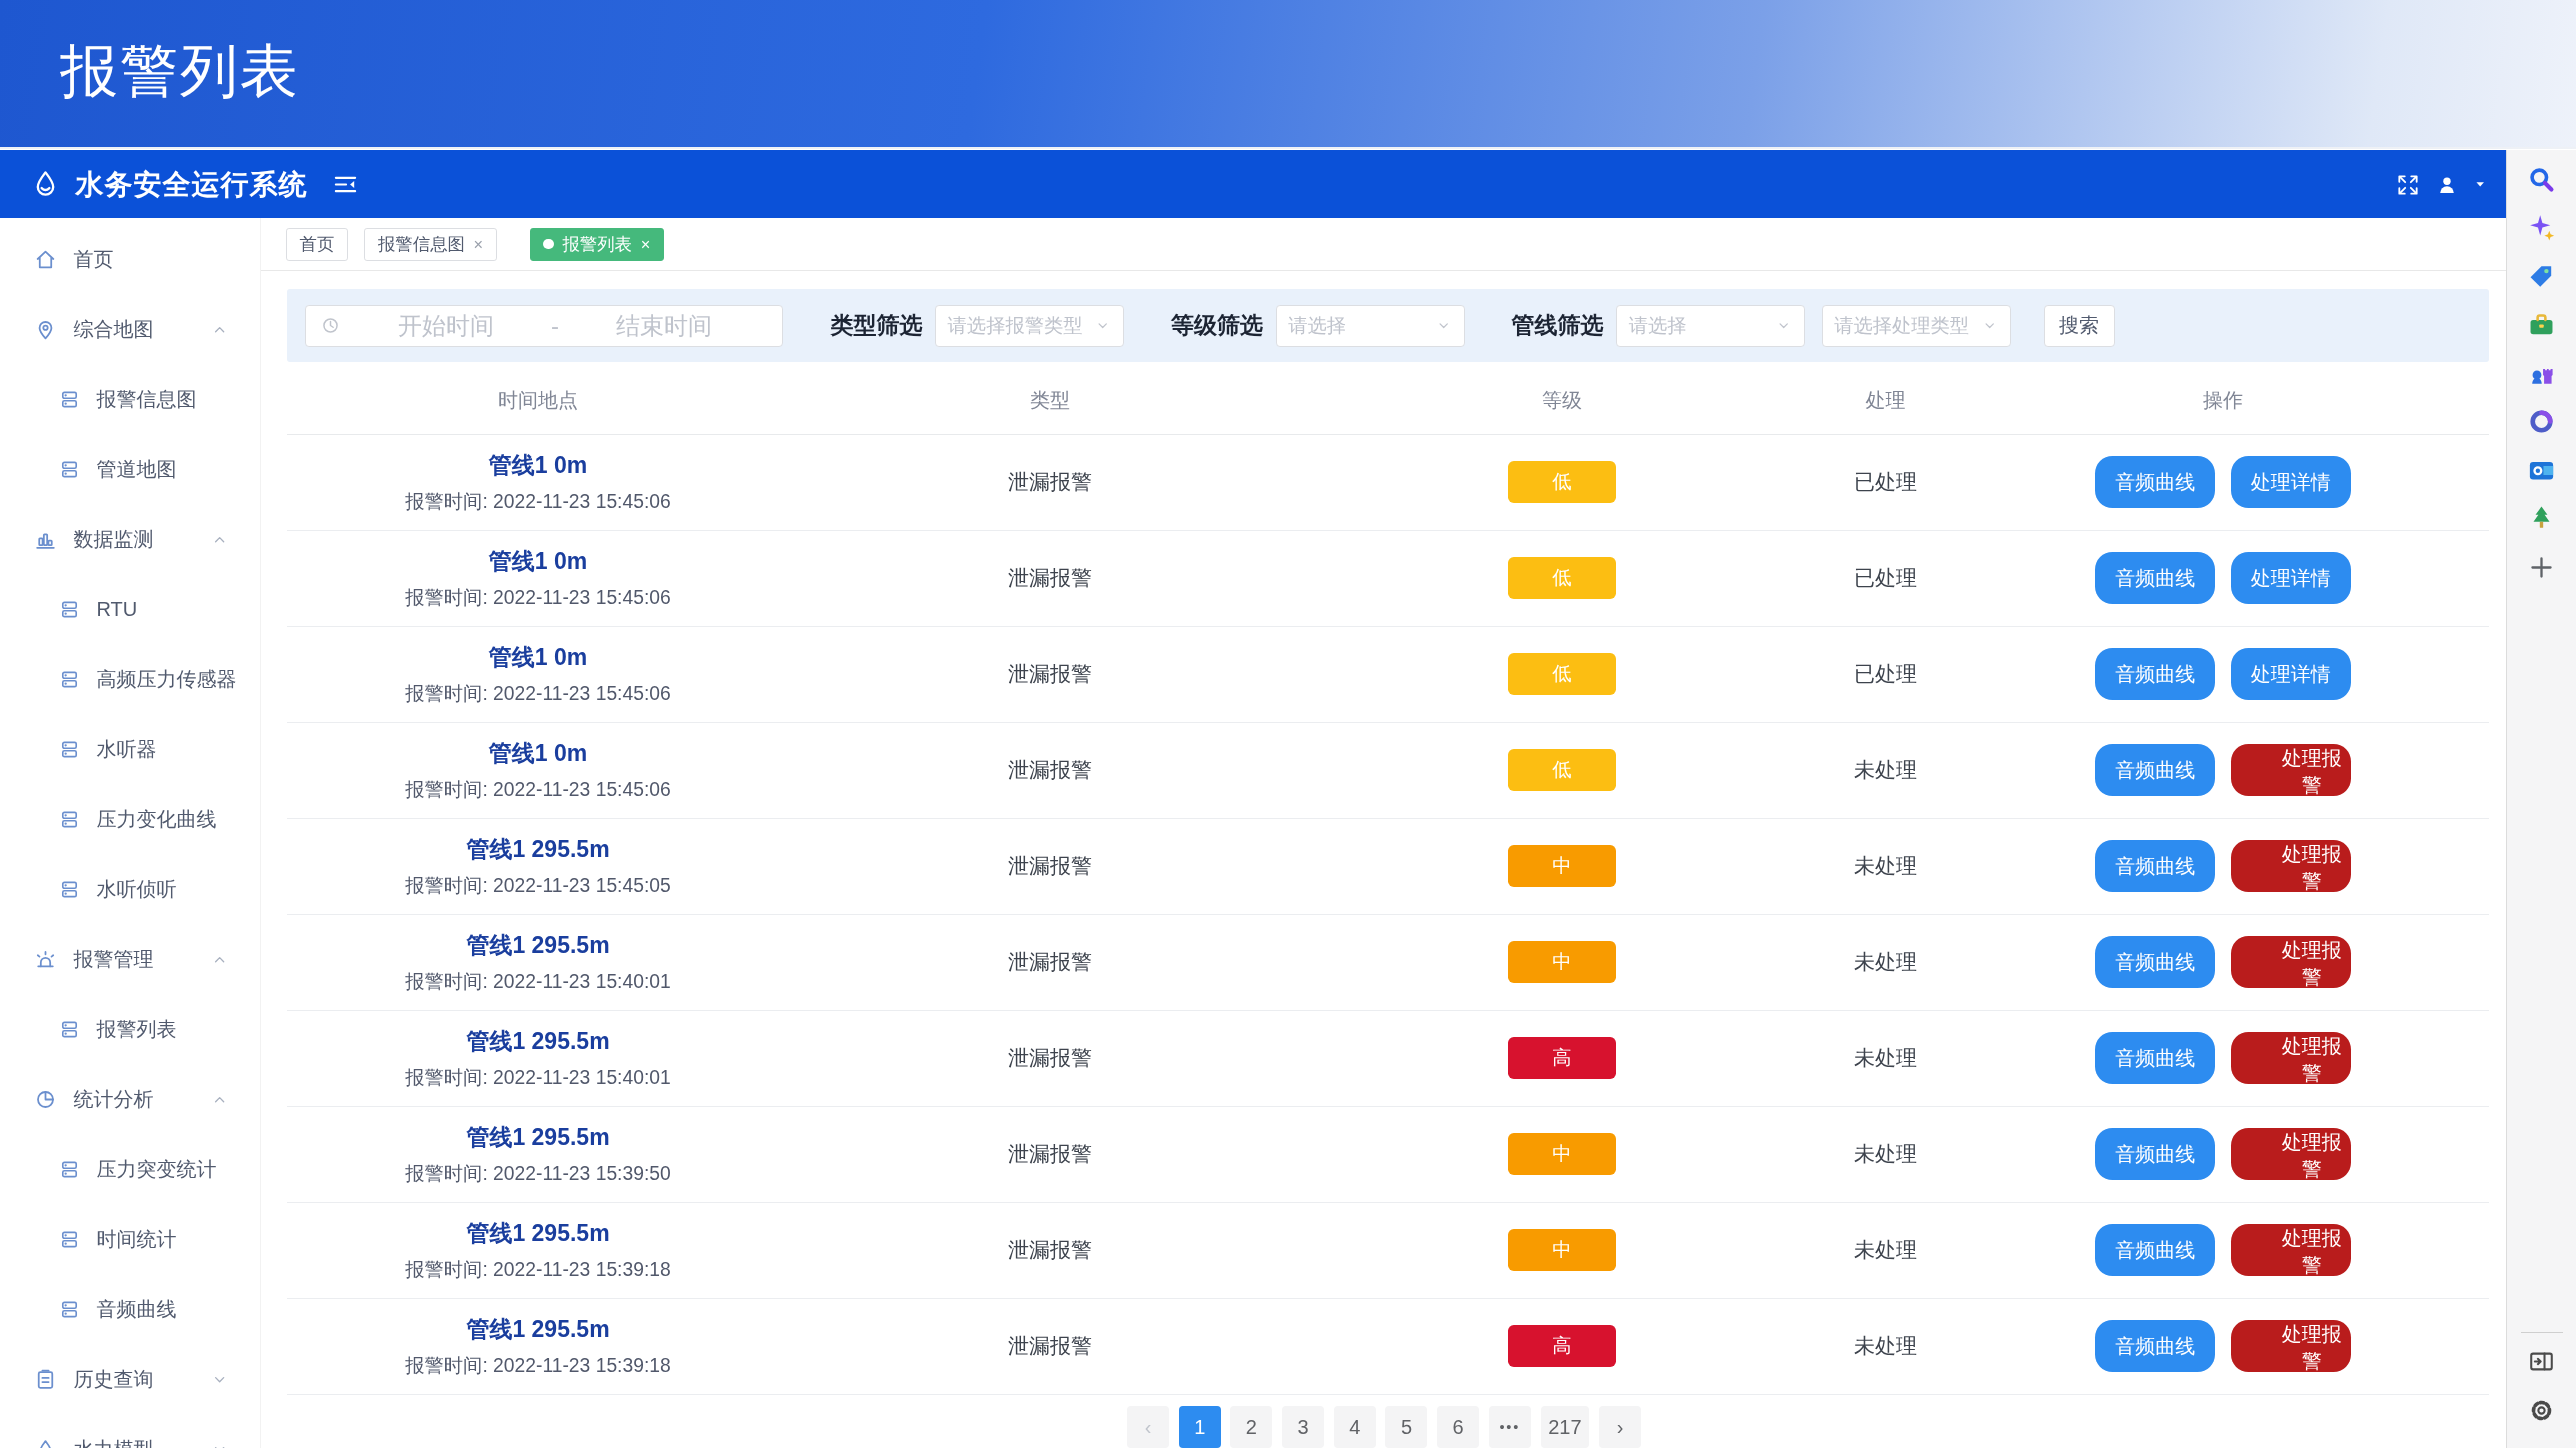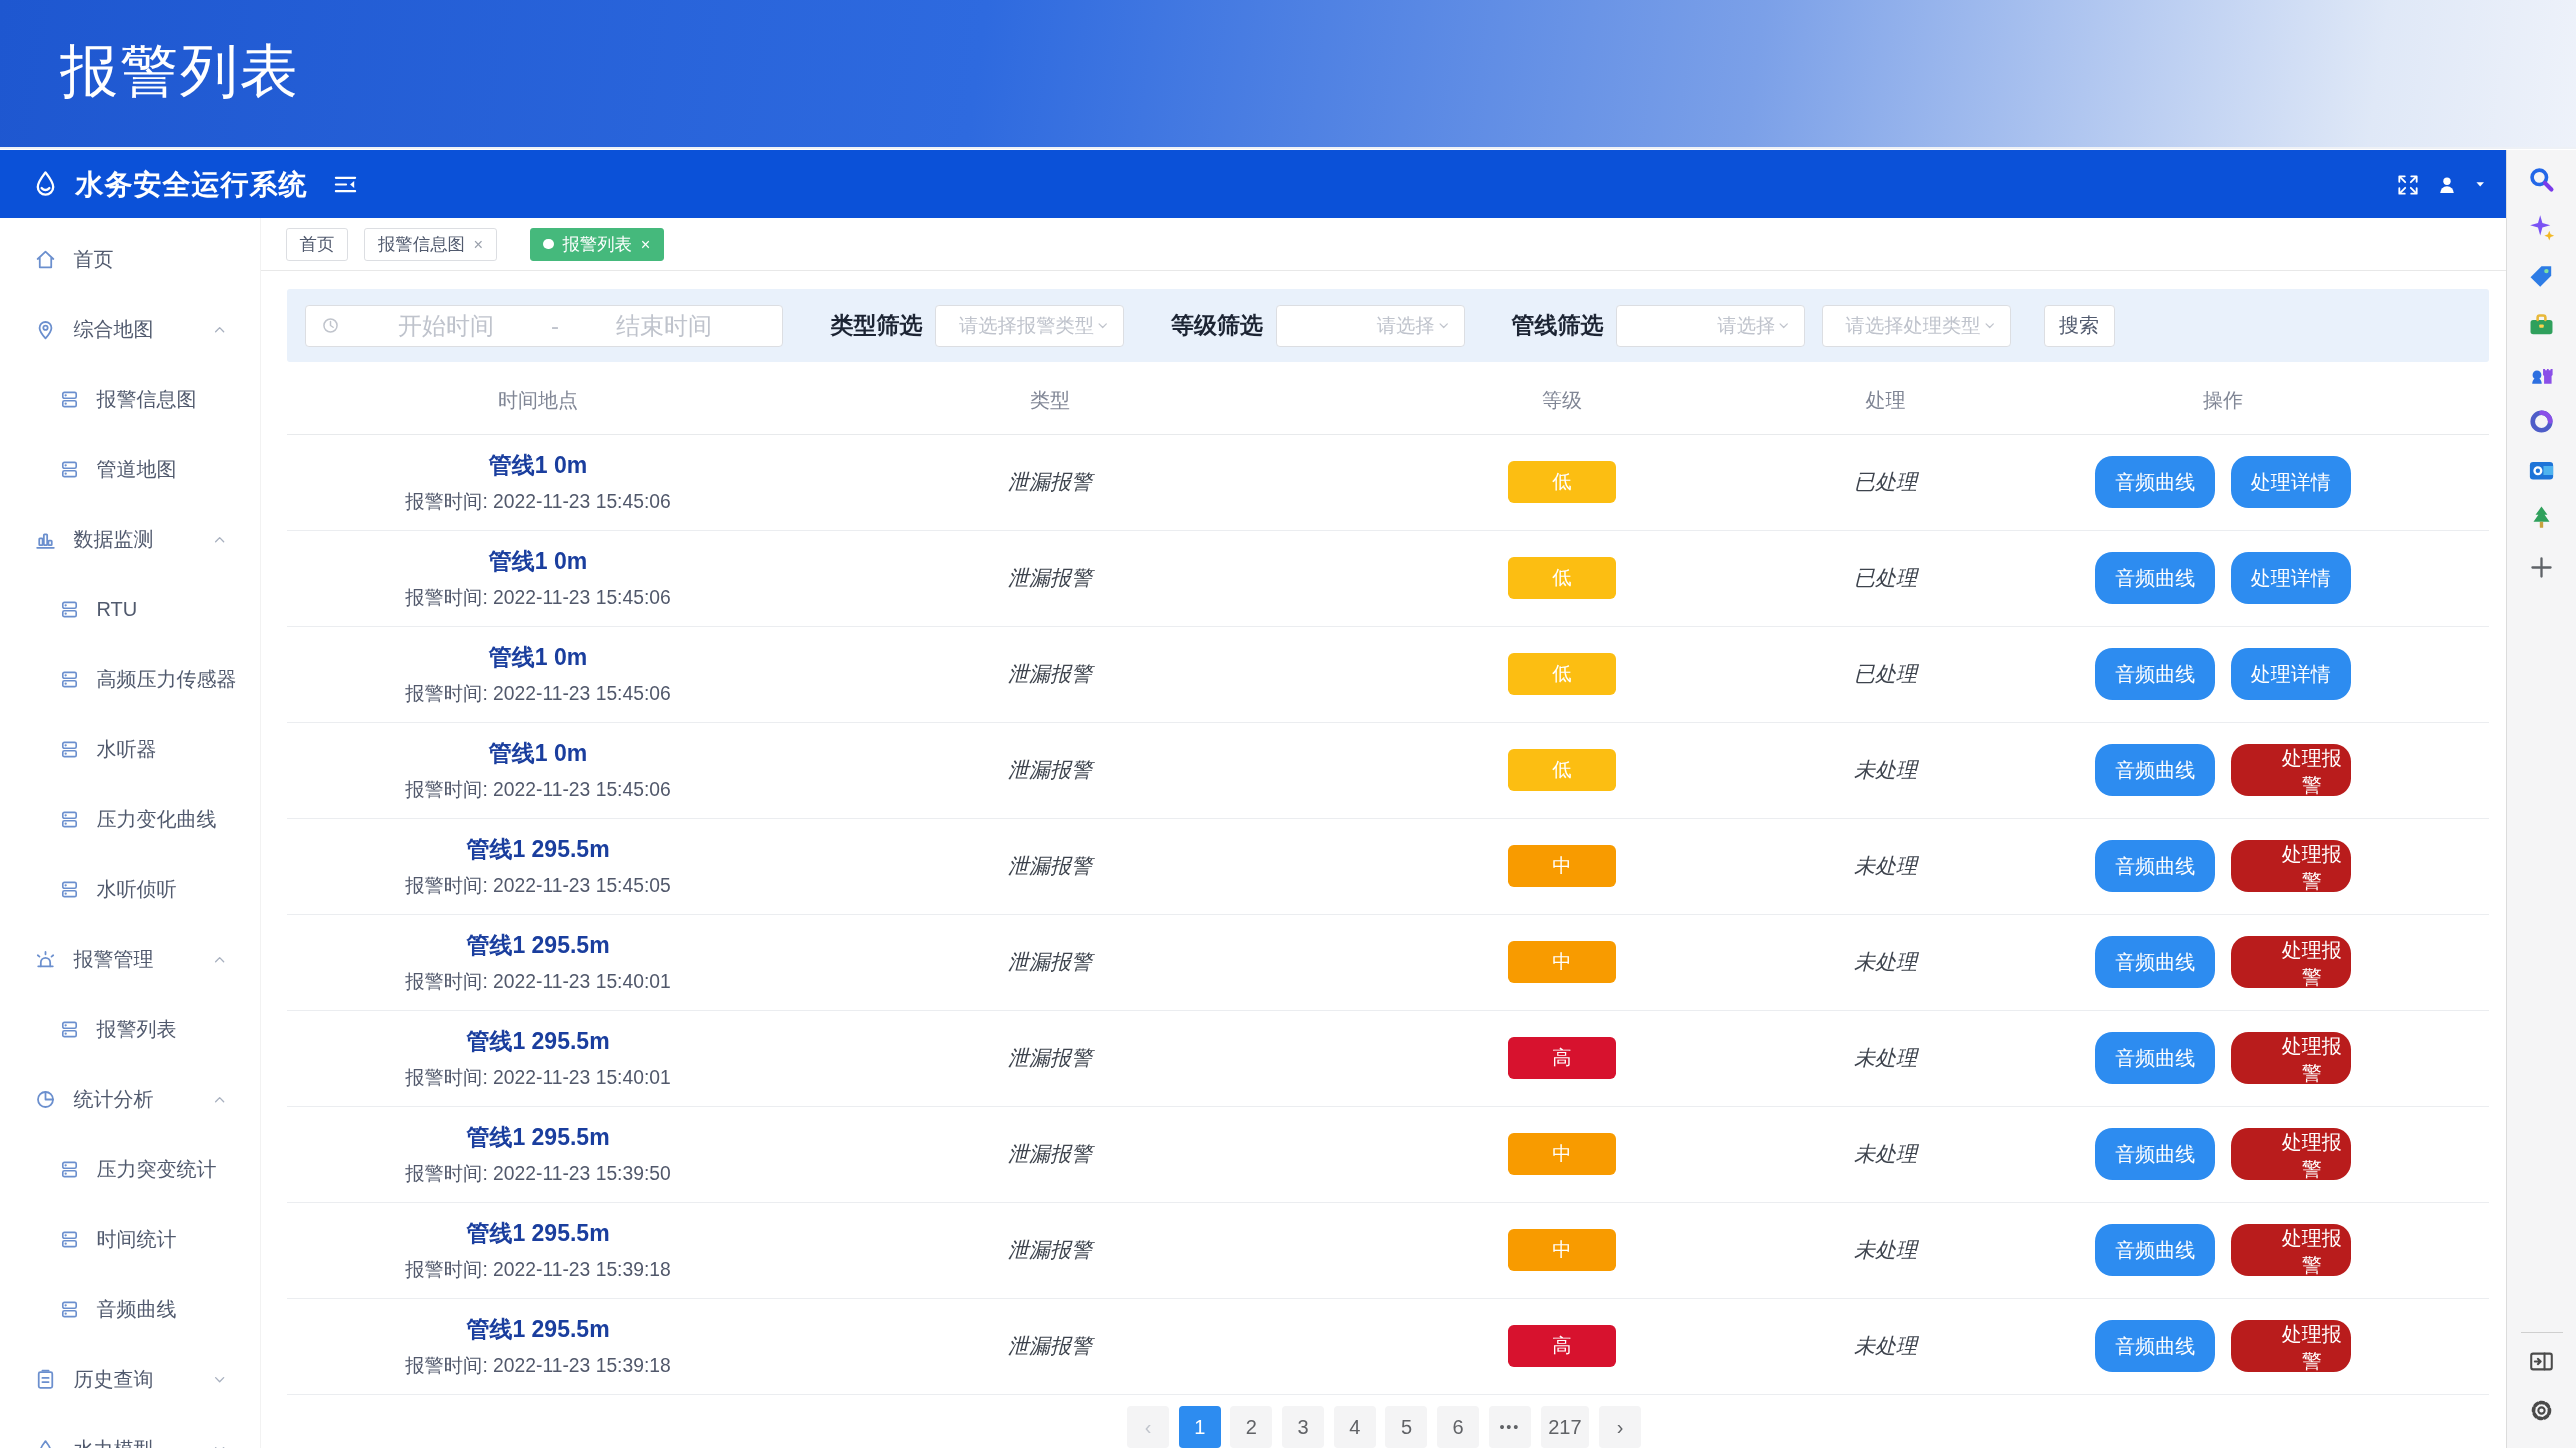--- a/index.html
+++ b/index.html
@@ -41,34 +41,34 @@
   .tab .dot{width:10.6px;height:10.6px;border-radius:50%;background:#fff;display:inline-block;}
   
   .content{position:absolute;top:271px;left:261px;width:2246px;bottom:0;background:#fff;box-sizing:border-box;}
   .filterbar{margin:18.4px 18.4px 0 26px;height:73px;background:#e9f1fb;border-radius:2.9px;
     display:flex;align-items:center;padding-left:18.4px;box-sizing:border-box;}
   .daterange{width:478px;height:42px;box-sizing:border-box;background:#fff;border:1px solid #dcdee2;border-radius:3.9px;
     display:flex;align-items:center;padding:0 13.5px;font-size:24px;color:#bfc3cc;}
   .daterange .ph{flex:1;text-align:center;}
   .flabel{margin-left:47px;font-size:23px;font-weight:700;color:#1c2433;white-space:nowrap;}
   .selectbox{margin-left:12.6px;width:189px;height:42px;box-sizing:border-box;background:#fff;border:1px solid #dcdee2;
-    border-radius:3.9px;display:flex;align-items:center;justify-content:flex-end;padding:0 11.6px;
+    border-radius:3.9px;display:flex;align-items:center;justify-content:space-between;padding:0 11.6px;
     font-size:19.3px;color:#bfc3cc;cursor:pointer;white-space:nowrap;overflow:hidden;}
   .selectbox.ml17{margin-left:16.4px;}
   .search-btn{margin-left:33px;width:71px;height:42px;background:#fff;border:1px solid #dcdee2;border-radius:3.9px;
     font-size:20px;color:#515a6e;font-family:inherit;cursor:pointer;}
   
   .tbl{margin:0 18.4px 0 26px;}
   .thead{display:grid;grid-template-columns:502px 522px 502px 145px 530px;text-align:center;
     font-size:20px;color:#808695;padding:25px 0 19.3px 0;border-bottom:1px solid #e8eaec;}
   .trow{display:grid;grid-template-columns:502px 522px 502px 145px 530px;align-items:center;text-align:center;
     height:95px;border-bottom:1px solid #ebedf0;}
   .loc{font-size:23px;font-weight:700;color:#1a3e9e;margin-bottom:6.8px;}
   .time{font-size:19.3px;color:#51586b;}
-  .typ,.status{font-size:21px;color:#3d434d;font-style:italic;}
+  .typ,.status{font-size:21px;color:#3d434d;}
   .badge{display:inline-block;width:108px;height:42px;line-height:42px;border-radius:5.8px;color:#fff;font-size:19.3px;}
   .acts{display:flex;justify-content:center;gap:15.5px;}
   .abtn{width:120px;height:52px;border:none;border-radius:17.4px;color:#fff;font-size:20px;font-family:inherit;cursor:pointer;}
   .abtn.primary{background:#2d8cf0;}
   .abtn.warning{background:#b91c1c;padding-left:48px;}
   
   .pager{margin-top:11.6px;display:flex;justify-content:center;align-items:center;gap:9.7px;}
   .pg{min-width:42px;height:42px;line-height:42px;padding:0 7.7px;box-sizing:border-box;border-radius:3.9px;
     background:#f4f4f5;color:#606266;font-size:20px;text-align:center;cursor:pointer;}
   .pg.active{background:#2d8cf0;color:#fff;}

